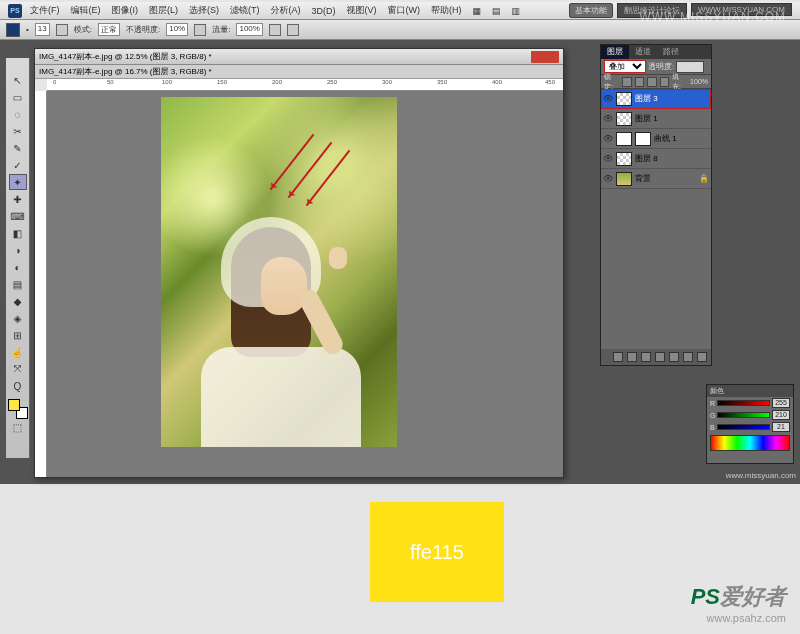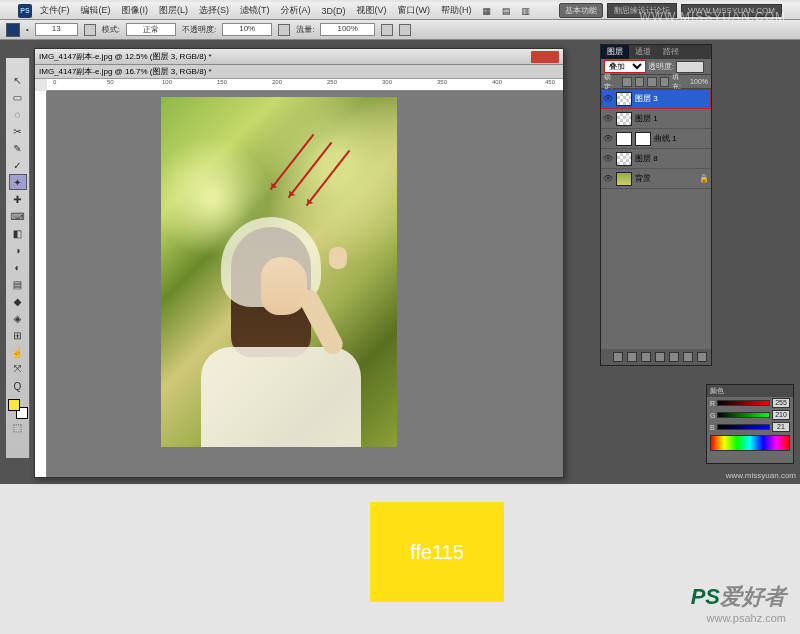--- a/index.html
+++ b/index.html
@@ -1,26 +1,26 @@
 <!DOCTYPE html>
 <html><head>
 <meta charset="utf-8">
 <style>
 * { margin: 0; padding: 0; box-sizing: border-box; font-family: "Microsoft YaHei", Arial, sans-serif; }
 body { background: #e5e5e5; width: 800px; height: 634px; overflow: hidden; position: relative; }
 .ps-window { position: absolute; top: 2px; left: 0; width: 800px; height: 482px; background: #535353; }
-.menubar { height: 18px; background: linear-gradient(#f0f0f0,#d8d8d8); display: flex; align-items: center; font-size: 9px; color: #333; padding: 0 18px; gap: 5px; border-bottom: 1px solid #888; }
+.menubar { height: 18px; background: linear-gradient(#f0f0f0,#d8d8d8); display: flex; align-items: center; font-size: 9px; color: #333; padding: 0 8px; gap: 5px; border-bottom: 1px solid #888; }
 .menubar .ps-logo { width: 14px; height: 14px; background: #1a3a6e; color: #9dd0f5; font-size: 7px; font-weight: bold; display: flex; align-items: center; justify-content: center; border-radius: 2px; }
 .menubar span.item { padding: 0 3px; cursor: default; }
-.menubar .right { margin-left: auto; display: flex; gap: 4px; align-items: center; }
+.menubar .right { margin-left: auto; display: flex; gap: 4px; align-items: flex-start; }
 .btn-gray { background: #6a6a6a; color: #ddd; font-size: 8px; padding: 1px 5px; border: 1px solid #444; border-radius: 2px; }
 .btn-hdr { background: #4a4a4a; color: #bbb; font-size: 8px; padding: 1px 6px; border: 1px solid #333; }
 .optionsbar { height: 20px; background: linear-gradient(#e8e8e8,#cacaca); display: flex; align-items: center; font-size: 8px; color: #333; padding: 0 6px; gap: 6px; border-bottom: 1px solid #888; }
 .optionsbar .swatch { width: 14px; height: 14px; background: #1a3a6e; border: 1px solid #555; }
-.optionsbar select, .optionsbar .field { font-size: 8px; height: 13px; border: 1px solid #888; background: #fff; padding: 0 16px; }
+.optionsbar select, .optionsbar .field { font-size: 8px; height: 13px; border: 1px solid #888; background: #fff; padding: 0 2px; }
 .optionsbar .icon { display: inline-block; width: 12px; height: 12px; border: 1px solid #666; background: #ccc; }
 .workspace { display: flex; height: 444px; background: #535353; }
 .toolbar { width: 24px; background: linear-gradient(#d8d8d8,#c0c0c0); border-right: 1px solid #666; display: flex; flex-direction: column; align-items: center; padding-top: 14px; gap: 1px; margin-left: 6px; margin-top: 18px; height: 400px; }
 .tool { width: 18px; height: 16px; display: flex; align-items: center; justify-content: center; font-size: 10px; color: #333; cursor: pointer; }
 .tool.small { height: 14px; }
 .tool.selected { background: #a0a0d0; border: 1px solid #556; }
 .colorswatches { margin-top: 4px; position: relative; width: 20px; height: 20px; }
 .fg { position: absolute; width: 12px; height: 12px; background: #fee642; border: 1px solid #000; top: 0; left: 0; z-index: 2; }
 .bg { position: absolute; width: 12px; height: 12px; background: #fff; border: 1px solid #000; bottom: 0; right: 0; }
 .canvas-area { flex: 1; position: relative; }

